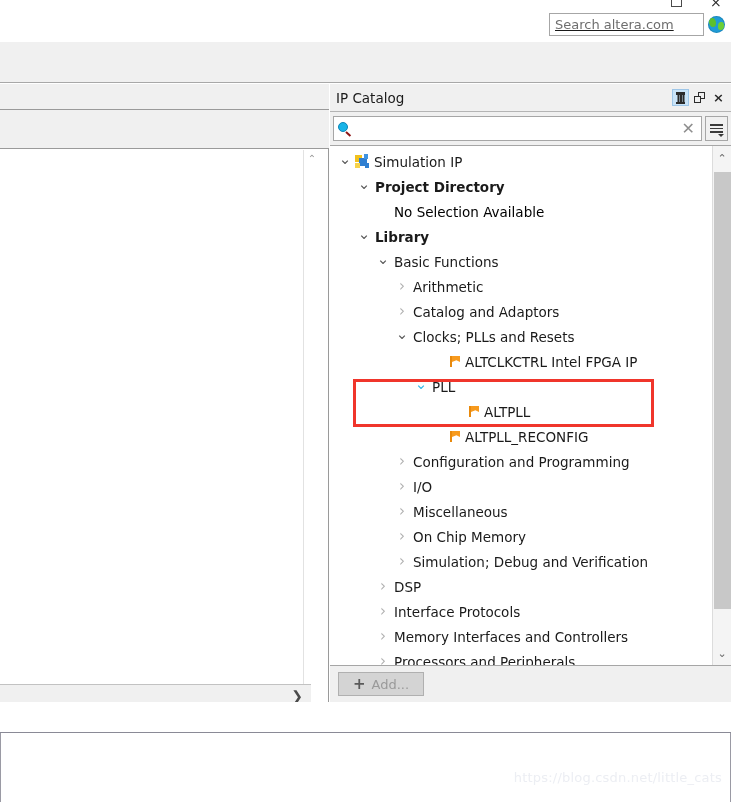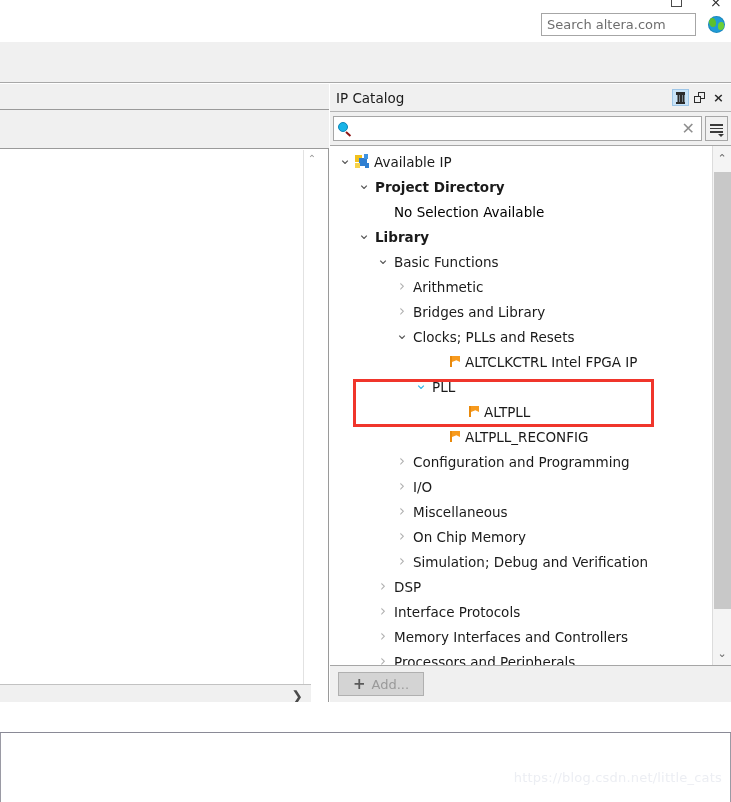--- a/index.html
+++ b/index.html
@@ -50,21 +50,22 @@
     line-height: 13px;
     color: #2a2a2a;
     font-family: "DejaVu Sans", sans-serif;
   }
 
   .altera-search-wrap {
     position: absolute;
     right: 6px; top: 13px;
     display: flex;
     align-items: center;
-    gap: 12px;
+    gap: 4px;
+    text-decoration: underline;
   }
   .altera-search {
     width: 155px;
     height: 23px;
     box-sizing: border-box;
     border: 1px solid #a6a6a6;
     background: #ffffff;
     padding: 0 5px;
     font-family: "DejaVu Sans", "Liberation Sans", sans-serif;
     font-size: 13px;
@@ -627,21 +628,21 @@
       <div class="tree-list" id="tree-list">
           <div class="trow" style="padding-left: 8px;">
             <span class="twist" style="font-size: 15px; margin-top: -5px;">⌄</span>
             <span class="ip-root-icon">
               <b class="y1"></b>
               <b class="b1"></b>
               <b class="b2"></b>
               <b class="y2"></b>
               <b class="b3"></b>
             </span>
-            <span class="tlabel">Available IP</span>
+            <span class="tlabel">Simulation IP</span>
           </div>
           <div class="trow" style="padding-left: 27px;">
             <span class="twist" style="font-size: 15px; margin-top: -5px;">⌄</span>
             <span class="tlabel bold">Project Directory</span>
           </div>
           <div class="trow" style="padding-left: 46px;">
             <span class="twist blank"></span>
             <span class="tlabel muted">No Selection Available</span>
           </div>
           <div class="trow" style="padding-left: 27px;">
@@ -651,21 +652,21 @@
           <div class="trow" style="padding-left: 46px;">
             <span class="twist" style="font-size: 15px; margin-top: -5px;">⌄</span>
             <span class="tlabel">Basic Functions</span>
           </div>
           <div class="trow" style="padding-left: 65px;">
             <span class="twist closed" style="font-size: 15px;">›</span>
             <span class="tlabel">Arithmetic</span>
           </div>
           <div class="trow" style="padding-left: 65px;">
             <span class="twist closed" style="font-size: 15px;">›</span>
-            <span class="tlabel">Bridges and Library</span>
+            <span class="tlabel">Catalog and Adaptors</span>
           </div>
           <div class="trow" style="padding-left: 65px;">
             <span class="twist" style="font-size: 15px; margin-top: -5px;">⌄</span>
             <span class="tlabel">Clocks; PLLs and Resets</span>
           </div>
           <div class="trow" style="padding-left: 103px;">
             <span class="twist blank"></span>
             <span class="flag-icon"></span>
             <span class="tlabel">ALTCLKCTRL Intel FPGA IP</span>
           </div>

